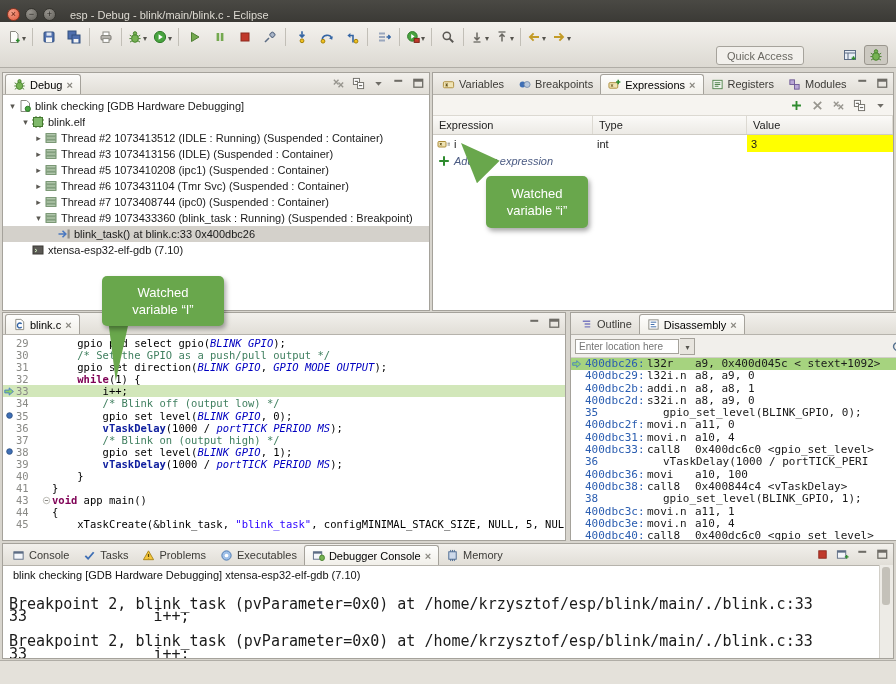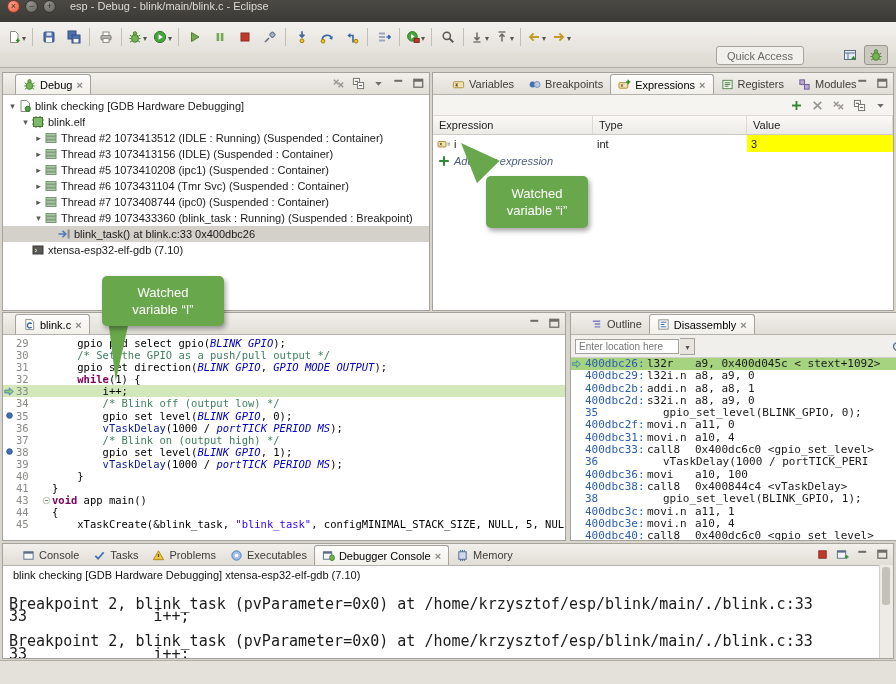--- a/index.html
+++ b/index.html
@@ -1,21 +1,21 @@
 <!DOCTYPE html>
 <html style="--value-highlight: #ffff00; --callout: #69a74c; --exec-line: #d2e7ba; --asm-current: #a6d37f; --selection: #d4d1cb;"><head>
 <meta charset="utf-8">
 <style>
   html,body{margin:0;padding:0;background:#bfbcb5}
   #page{position:relative;width:896px;height:684px;overflow:hidden;background:#d8d5ce;
         font-family:"Liberation Sans",sans-serif;font-size:11px;color:#1a1a1a}
 
   
   .titlebar{position:absolute;left:0;top:0;width:896px;height:29px;
-            background:linear-gradient(#4a4944,#363531);display:flex;align-items:flex-start}
+            background:linear-gradient(#4a4944,#363531);display:flex;align-items:center}
   .wbtns{display:flex;gap:5px;margin-left:7px}
   .wbtn{width:13px;height:13px;border-radius:50%;position:relative;box-sizing:border-box}
   .wbtn.close{background:radial-gradient(circle at 35% 30%,#f6a28c,#e0593c);border:1px solid #8e3420}
   .wbtn.min,.wbtn.max{background:radial-gradient(circle at 35% 30%,#97948e,#5f5d57);border:1px solid #35342f}
   .wbtn::after{position:absolute;left:0;top:-1px;width:100%;text-align:center;font-size:9px;color:#3a2a20;line-height:13px}
   .wbtn.close::after{content:"×";color:#5a1d0e}
   .wbtn.min::after{content:"−";color:#2c2b27}
   .wbtn.max::after{content:"+";color:#2c2b27}
   .title{color:#dedbd3;margin-left:14px}
 
@@ -29,21 +29,21 @@
   .quick-access{position:absolute;right:92px;top:24px;height:17px;border:1px solid #a6a39c;border-radius:3px;
                 background:#f2f0ec;color:#6a6862;padding:0 10px;display:flex;align-items:center}
   .persp{position:absolute;right:8px;top:23px;display:flex;gap:3px;align-items:center}
   .pbtn{padding:2px 4px;border-radius:3px;display:flex;align-items:center}
   .pbtn.active{background:#ccc9c1;border:1px solid #9a968e}
 
   
   .panel{position:absolute;background:#fff;border:1px solid #a5a29b;box-sizing:border-box;overflow:hidden}
   .tabbar{height:21px;background:linear-gradient(#f2f0ec,#e1ded7);border-bottom:1px solid #b6b3ac;
           display:flex;align-items:flex-end;position:relative}
-  .tabs{display:flex;align-items:flex-end;height:100%;padding-left:12px}
+  .tabs{display:flex;align-items:flex-end;height:100%;padding-left:2px}
   .tab{height:20px;display:flex;align-items:center;gap:4px;padding:0 7px;color:#3c3b37;white-space:nowrap;box-sizing:border-box}
   .tab.active{background:linear-gradient(#fefefd,#f1efe9);border:1px solid #a5a29b;border-bottom:none;
               border-radius:3px 3px 0 0;color:#000}
   .vtools{position:absolute;right:3px;top:2px;display:flex;gap:4px;align-items:center}
   .vbtn{width:16px;height:16px;display:flex;align-items:center;justify-content:center;border-radius:2px}
   .xg{font-size:11px;color:#8a8881;font-weight:bold;line-height:1}
 
   .ic{display:inline-flex;width:14px;height:14px;align-items:center;justify-content:center;flex:none}
   .ic svg{width:100%;height:100%;display:block}
   .tab .ic{width:13px;height:13px}
@@ -91,21 +91,21 @@
   .ann .ic{width:11px;height:11px}
   .lnn{width:22px;flex:none;color:#8a8a86;padding-right:3px}
   .fold{width:11px;flex:none;display:flex;align-items:center;justify-content:center}
   .fold .ic{width:9px;height:9px}
   .ct{white-space:pre;overflow:hidden}
   .tk-p{color:#000}
   .tk-c{color:#3f7f5f}
   .tk-k{color:#7f0055;font-weight:bold}
   .tk-m{color:#0000c0;font-style:italic}
   .tk-s{color:#2a00ff}
-  .tk-f{color:#10209f;font-weight:normal}
+  .tk-f{color:#10209f;font-weight:bold}
 
   
   #disasm-view{left:570px;top:312px;width:380px;height:229px}
   .locbar{height:22px;background:#f1efeb;border-bottom:1px solid #d2cfc8;display:flex;align-items:center;padding:0 4px;gap:1px}
   .locinput{width:104px;height:15px;border:1px solid #a5a29b;background:#fff;font-family:"Liberation Sans",sans-serif;
             font-size:10px;color:#555;padding:0 3px;box-sizing:border-box}
   .locdrop{width:14px;height:15px;border:1px solid #a5a29b;border-left:none;background:#e8e5df;
            display:flex;align-items:center;justify-content:center}
   .loctools{margin-left:auto;display:flex;gap:4px;align-items:center}
   .asm{font-family:"DejaVu Sans Mono","Liberation Mono",monospace;font-size:11px;line-height:12.3px}

